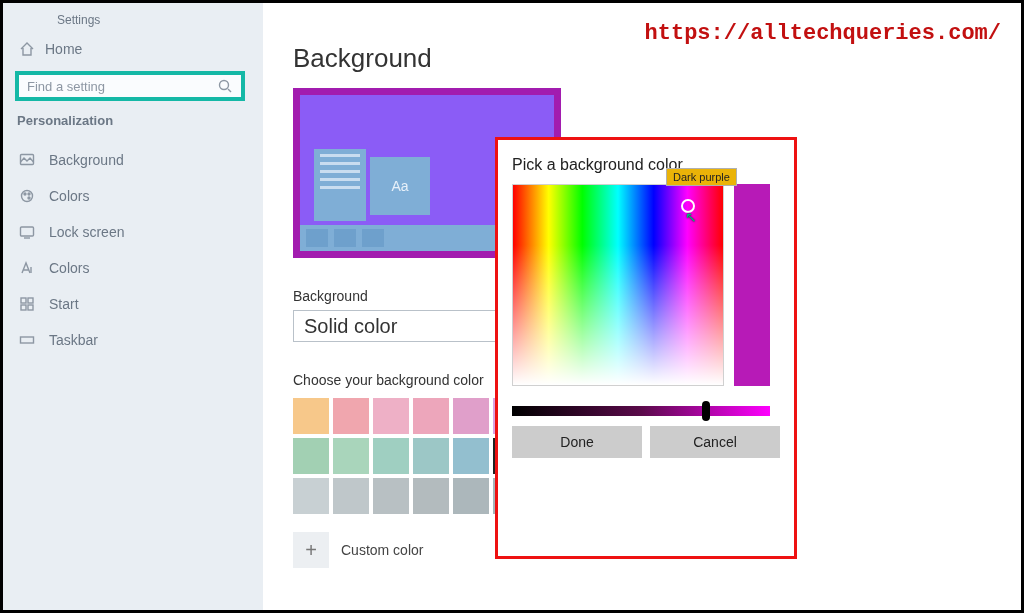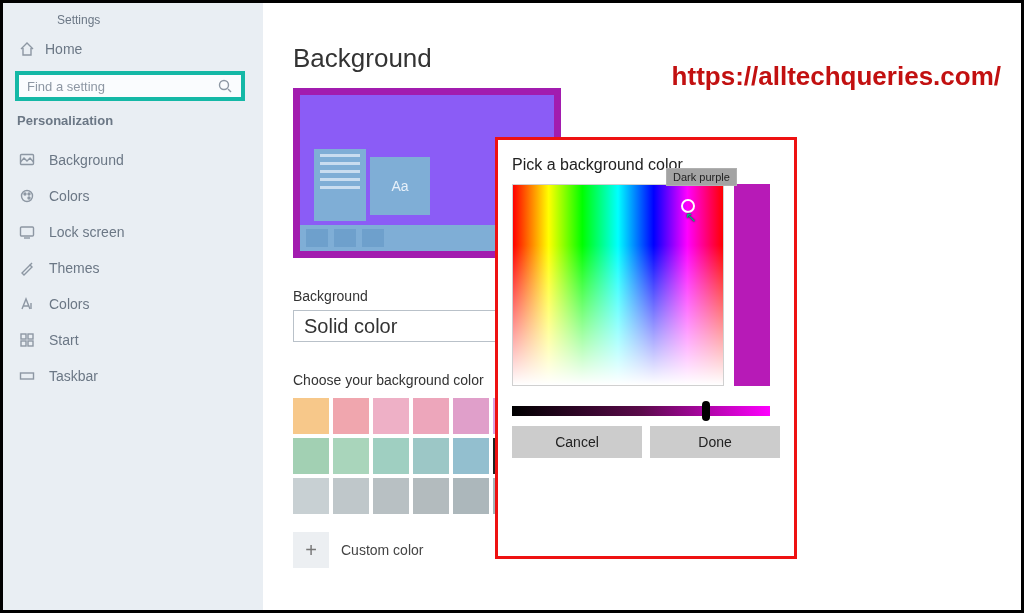--- a/index.html
+++ b/index.html
@@ -1,18 +1,18 @@
 <!DOCTYPE html>
 <html><head>
 <meta charset="utf-8">
 <style>
   * { box-sizing: border-box; margin: 0; padding: 0; font-family: "Segoe UI", Arial, sans-serif; }
   html, body { width: 1024px; height: 613px; overflow: hidden; }
   .frame { width: 1024px; height: 613px; border: 3px solid #000; position: relative; background: #fff; }
-  .watermark { position: absolute; top: 18px; right: 20px; font-weight: bold; color: #c21010; font-size: 26px; font-family: Liberation Sans, sans-serif; z-index: 50; margin-top: 40px; }
+  .watermark { position: absolute; top: 18px; right: 20px; font-weight: bold; color: #c21010; font-size: 22px; font-family: Liberation Mono, monospace; z-index: 50; }
 
   
   .sidebar { position: absolute; left: 0; top: 0; width: 260px; height: 100%; background: #e9eef3; padding: 10px 12px 0 12px; }
   .sidebar .title { font-size: 12px; color: #6b7785; margin-bottom: 14px; margin-left: 42px; }
   .home-row { display: flex; align-items: center; gap: 10px; color: #6b7785; font-size: 14px; margin: 4px 0 14px 4px; }
   .search-box { width: 230px; height: 30px; border: 4px solid #14b8a6; background: #fafcfe; display: flex; align-items: center; justify-content: space-between; padding: 0 8px; margin-bottom: 12px; }
   .search-box input { border: none; background: transparent; font-size: 13px; outline: none; color: #6b7785; width: 180px; }
   .search-box input::placeholder { color: #8d97a3; }
   .section-head { font-size: 13px; font-weight: 600; color: #6b7785; margin: 6px 0 14px 2px; }
   .nav-item { display: flex; align-items: center; gap: 14px; color: #6b7785; font-size: 14px; padding: 10px 4px; cursor: pointer; }
@@ -37,21 +37,21 @@
   .swatch.selected::after { content: "✓"; position: absolute; top: 0; right: 0; width: 14px; height: 14px; background: #333; color: #fff; font-size: 10px; display:flex; align-items:center; justify-content:center; }
 
   .custom-row { display:flex; align-items:center; gap:12px; margin-top:18px; }
   .custom-btn { width:36px; height:36px; background:#eceff2; color:#777; font-size:20px; display:flex; align-items:center; justify-content:center; cursor:pointer; }
   .custom-label { font-size:14px; color:#444; }
 
   
   .picker-outline { position:absolute; left:492px; top:134px; width:302px; height:422px; border:3px solid #e11; z-index:30; background:#fff; }
   .picker { position:absolute; inset:2px; padding:14px 12px 10px 12px; background:#fff; }
   .picker-title { font-size:16px; color:#222; margin-bottom:10px; }
-  .tooltip { position:absolute; top:26px; left:166px; background:#a3a3a3; border:1px solid #b0b0b0; font-size:11px; padding:2px 6px; color:#222; z-index:5; }
+  .tooltip { position:absolute; top:26px; left:166px; background:#eab308; border:1px solid #b0b0b0; font-size:11px; padding:2px 6px; color:#222; z-index:5; }
   .picker-body { display:flex; gap:10px; }
   .spectrum { width:212px; height:202px; position:relative; cursor:crosshair;
     background:
       linear-gradient(to top, #fff, rgba(255,255,255,0) 70%),
       linear-gradient(to right, #ff0000 0%, #ffff00 17%, #00ff00 33%, #00ffff 50%, #0000ff 67%, #ff00ff 83%, #ff0000 100%);
     border:1px solid #d0d0d0;
   }
   .spectrum .cursor-ring { position:absolute; left:168px; top:14px; width:14px; height:14px; border:2px solid #fff; border-radius:50%; }
   .spectrum .pointer { position:absolute; left:172px; top:24px; color:#0b7; font-size:14px; text-shadow:0 0 2px #000; }
   .current-swatch { width:36px; height:202px; }
@@ -104,27 +104,20 @@
           <circle cx="10" cy="10" r="1" fill="#8d97a3"></circle>
         </svg>
       <span>Colors</span>
     </div>
     <div class="nav-item">
       <svg class="ico" viewBox="0 0 16 16">
           <rect x="1.5" y="3" width="13" height="9" rx="1"></rect>
           <path d="M5 14 H11"></path>
         </svg>
       <span>Lock screen</span>
-    </div>
-    <div class="nav-item">
-      <svg class="ico" viewBox="0 0 16 16">
-          <path d="M3 13 L11 5 L13 7 L5 15 Z"></path>
-          <path d="M11 5 L13 3"></path>
-        </svg>
-      <span>Themes</span>
     </div>
     <div class="nav-item">
       <svg class="ico" viewBox="0 0 16 16">
           <path d="M3 13 L7 3 L11 13 M4.5 10 H9.5"></path>
           <path d="M12 7 V13"></path>
         </svg>
       <span>Colors</span>
     </div>
     <div class="nav-item">
       <svg class="ico" viewBox="0 0 16 16">
@@ -205,18 +198,18 @@
         <div class="spectrum">
           <div class="cursor-ring"></div>
           <div class="pointer">↖</div>
         </div>
         <div class="current-swatch" id="current-swatch" style="background: rgb(183, 26, 183);"></div>
       </div>
       <div class="value-slider">
         <div class="thumb"></div>
       </div>
       <div class="btn-row">
+        <button class="dlg-btn">Done</button>
         <button class="dlg-btn">Cancel</button>
-        <button class="dlg-btn">Done</button>
       </div>
     </div>
   </div>
 </div>
 
 </body></html>

